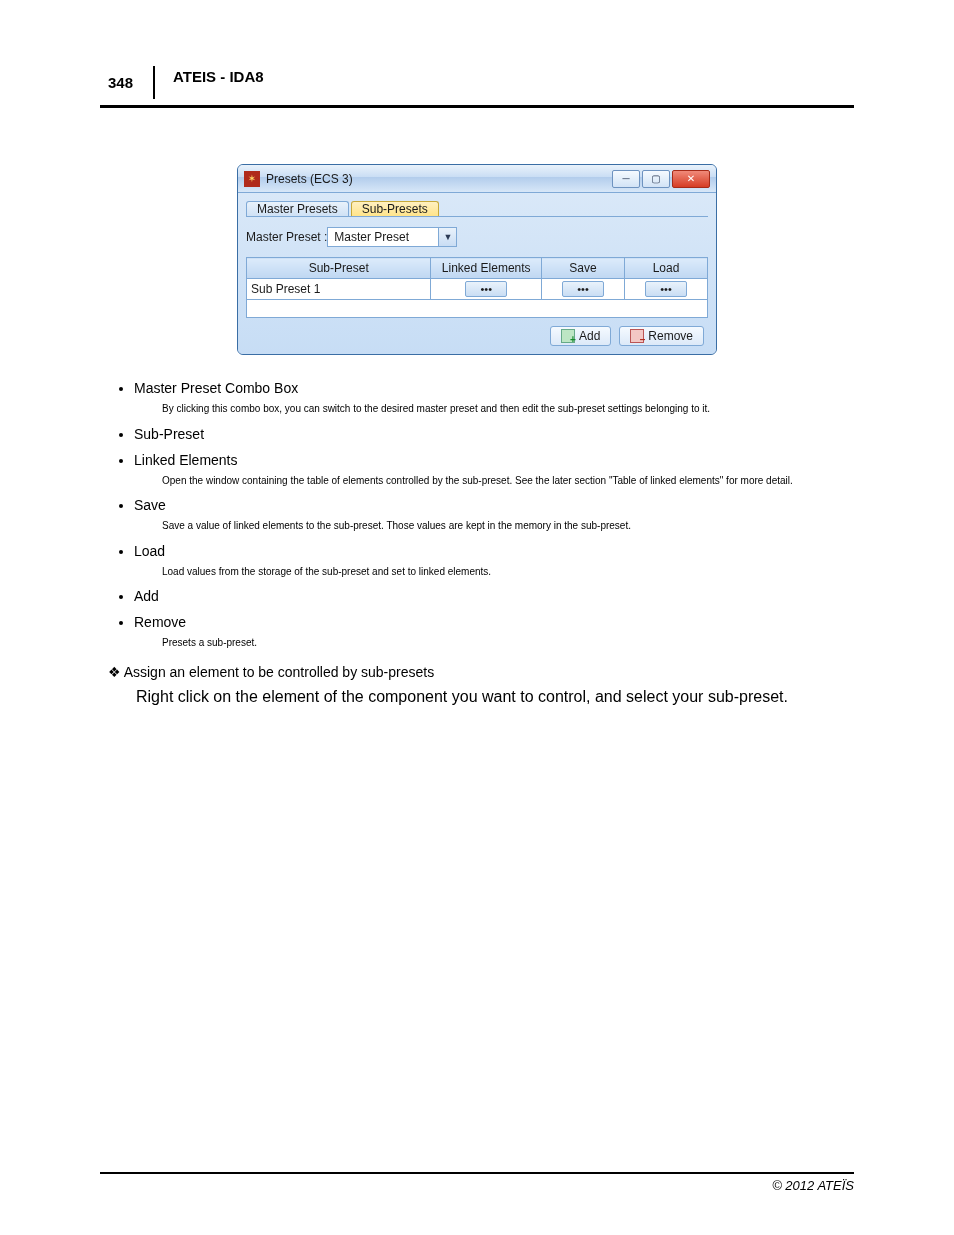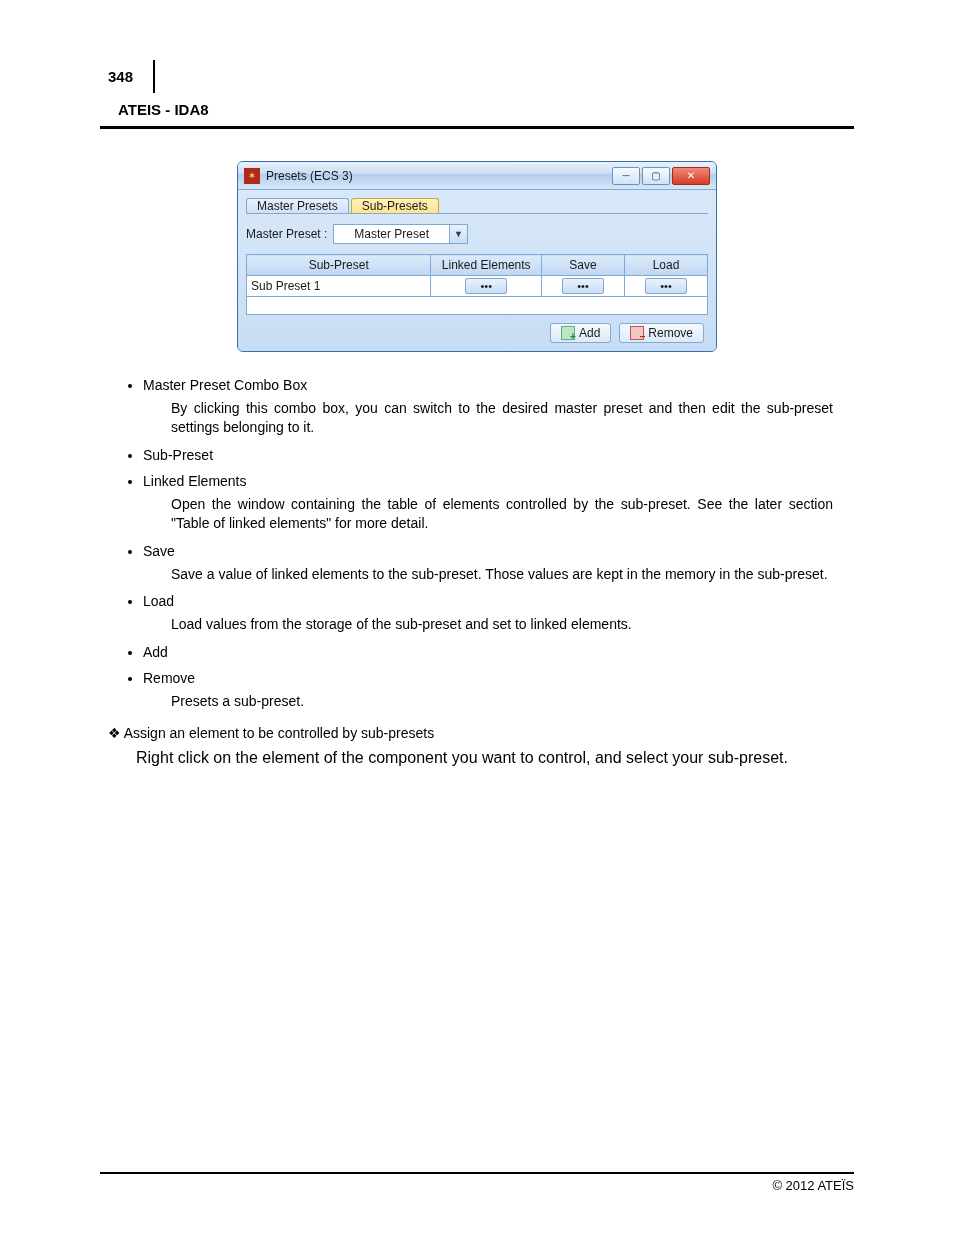--- a/index.html
+++ b/index.html
@@ -10,35 +10,34 @@
     height: 1235px;
     position: relative;
     font-size: 14px;
     color: #000;
   }
   .page {
     padding: 60px 100px 40px 100px;
   }
   .header-row {
     display: flex;
-    align-items: flex-start;
+    align-items: center;
     border-bottom: 3px solid #000;
-    margin-bottom: 32px;
-    flex-direction: column;
+    margin-bottom: 56px;
   }
   .page-number-box {
     border-right: 2px solid #000;
     padding: 8px 20px 8px 0;
     font-weight: bold;
     font-size: 15px;
     min-width: 55px;
     text-align: right;
   }
   .doc-title {
-    padding: 8px 0 8px 18px;
+    padding: 8px 0 20px 18px;
     font-weight: bold;
     font-size: 15px;
   }
   .screenshot-wrap {
     display: flex;
     justify-content: center;
     margin: 30px 0 25px 0;
   }
 
   
@@ -100,30 +99,29 @@
     margin-right: 2px;
     font-size: 12px;
   }
   .tab.active {
     background: linear-gradient(#fff0c0, #ffe48a);
     border-color: #c7a93a;
   }
   .combo-row {
     display: flex; align-items: center;
     margin: 10px 0;
-    gap: 6px;
   }
   .combo-label { font-size: 12px; }
   .combo {
     display: inline-flex; align-items: center;
     border: 1px solid #7fa9d6;
     background: #fff;
     height: 20px;
   }
-  .combo .combo-text { padding: 0 20px; min-width: 110px; font-size: 12px; }
+  .combo .combo-text { padding: 0 6px; min-width: 110px; font-size: 12px; }
   .combo .combo-arrow {
     width: 18px; height: 100%;
     border-left: 1px solid #7fa9d6;
     background: linear-gradient(#e9f2fb,#c9ddf4);
     display: inline-flex; align-items:center; justify-content:center;
     font-size: 9px; color: #2b3a55;
   }
   table.grid {
     width: 100%;
     border-collapse: collapse;
@@ -175,38 +173,39 @@
   }
   .mini-ico.red { border-color:#b55; background:#f3c7c4; }
   .mini-ico::after{
     content:"+"; position:absolute; right:-2px; bottom:-3px;
     font-size:10px; color:#178a2e; font-weight:bold;
   }
   .mini-ico.red::after{ content:"–"; color:#b02a1b; }
 
   
   .content { padding: 0 8px; }
-  ul.bullets { list-style: disc; padding-left: 22px; margin: 6px 13px; }
+  ul.bullets { list-style: disc; padding-left: 22px; margin: 6px 4px; }
   ul.bullets > li { margin: 10px 0 4px 0; font-size: 14px; }
-  .desc { margin: 6px 0 10px 28px; font-size: 14px; line-height: 1.35; text-align: justify; }
+  .desc { margin: 6px 0 10px 28px; font-size: 10px; line-height: 1.35; text-align: justify; }
   .section-head {
     margin: 14px 0 8px 0;
     font-size: 14px;
   }
   .section-head::before {
     content: "❖ ";
   }
   .section-desc { margin: 6px 0 10px 28px; font-size: 16px; }
 
   .footer {
     position: absolute;
     left: 100px; right: 100px; bottom: 42px;
     border-top: 2px solid #000;
     padding-top: 4px;
     text-align: right;
+    font-style: italic;
     font-size: 13px;
   }
 </style>
 </head>
 <body>
 
 <div class="page">
 
   <div class="header-row">
     <div class="page-number-box">348</div>

